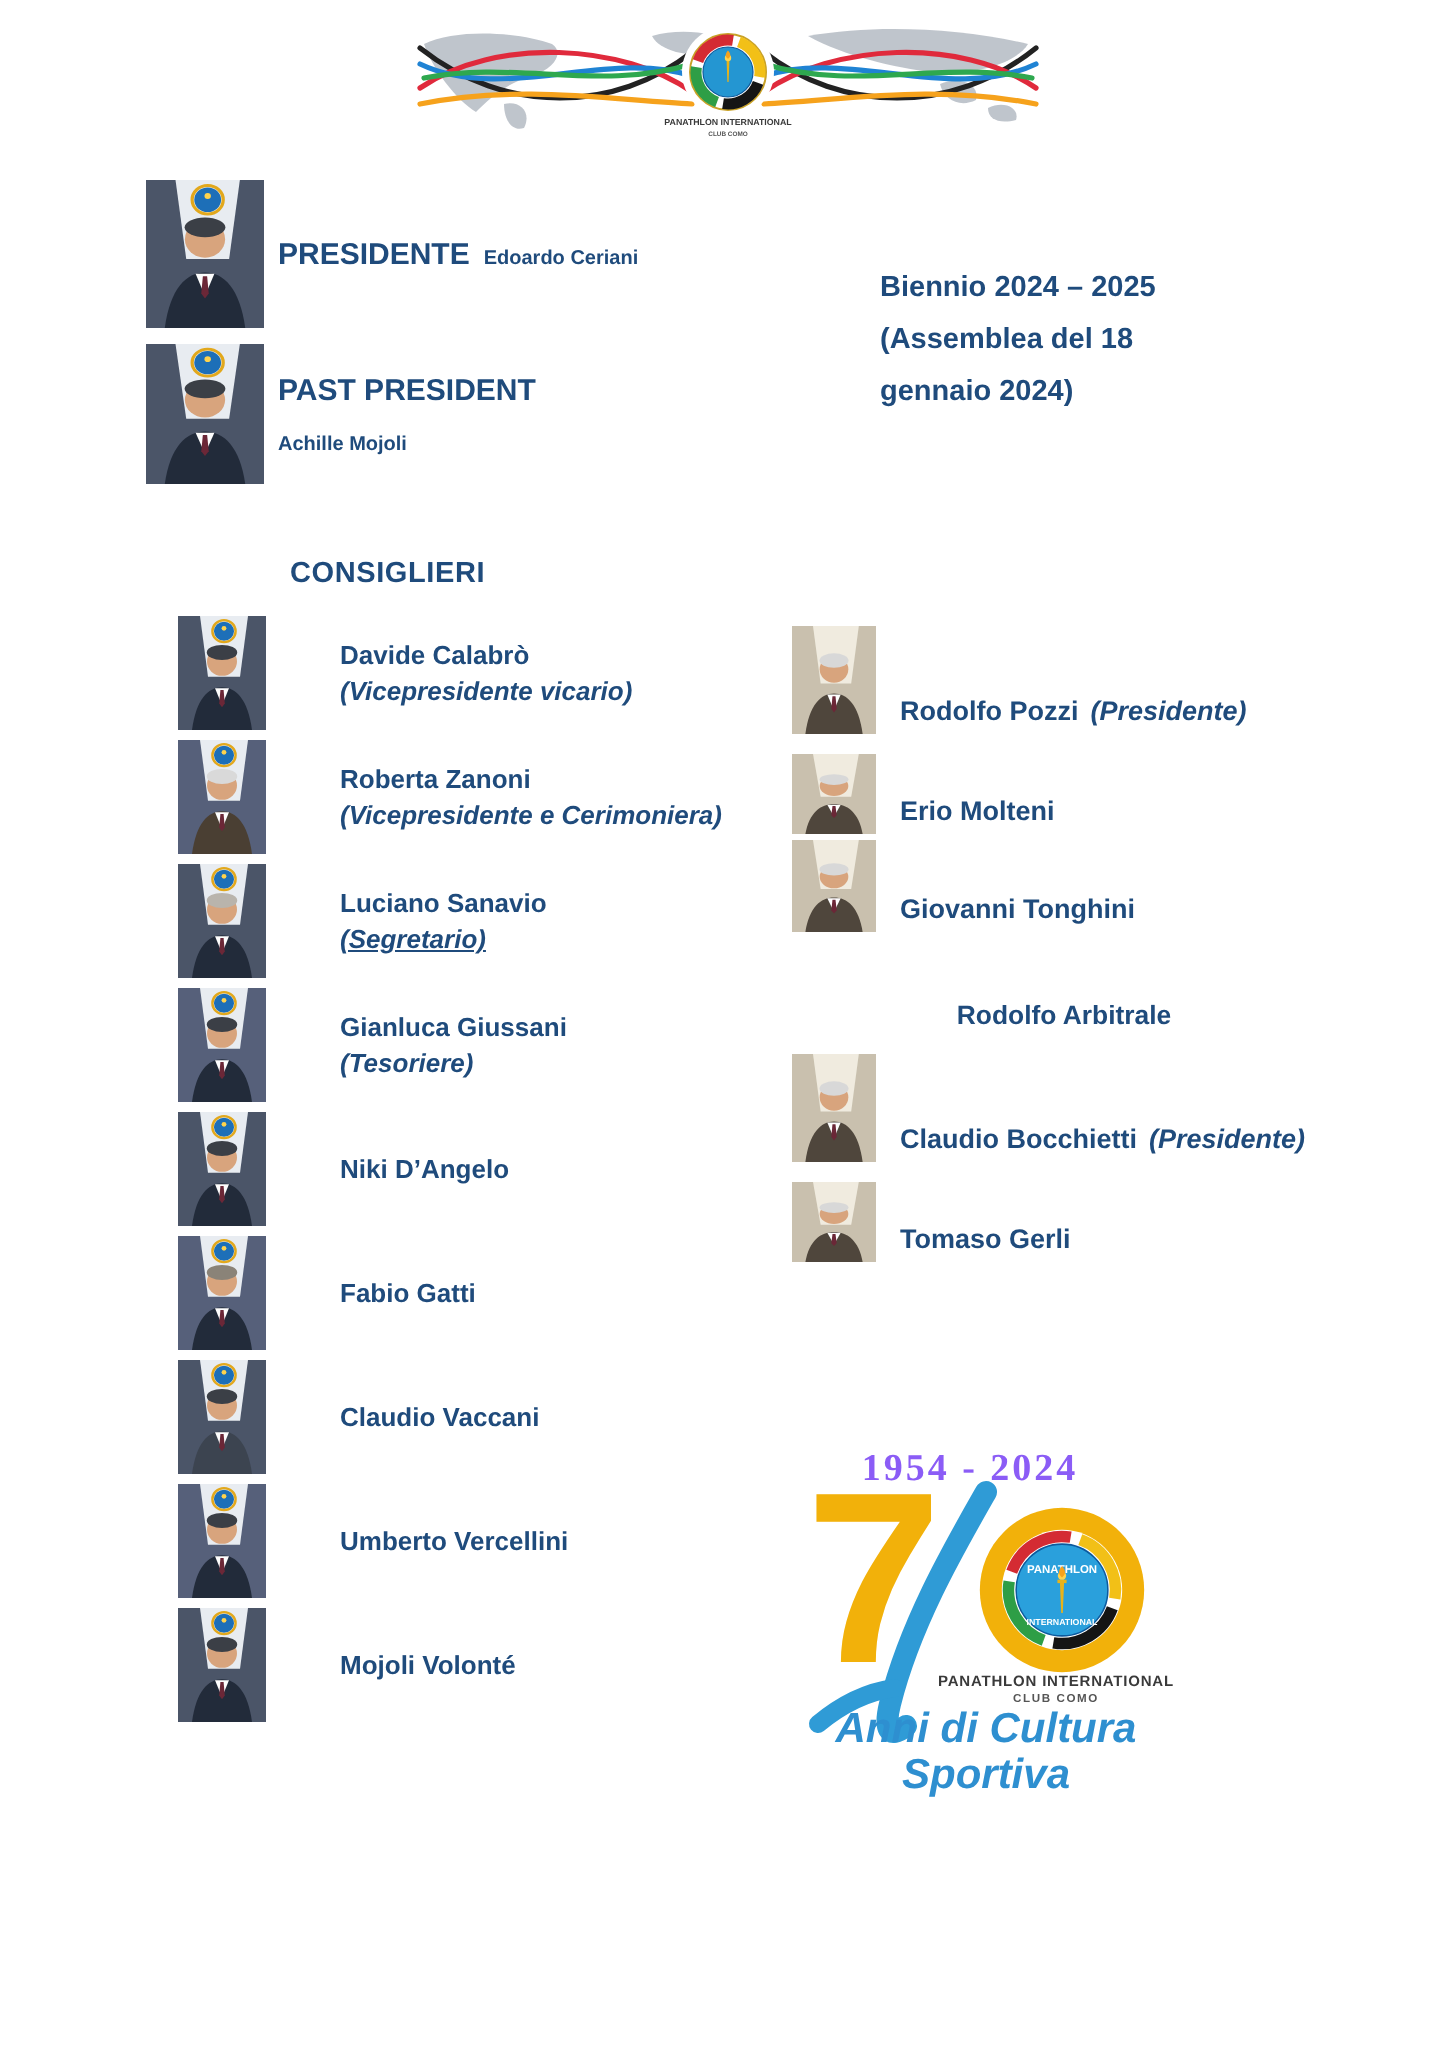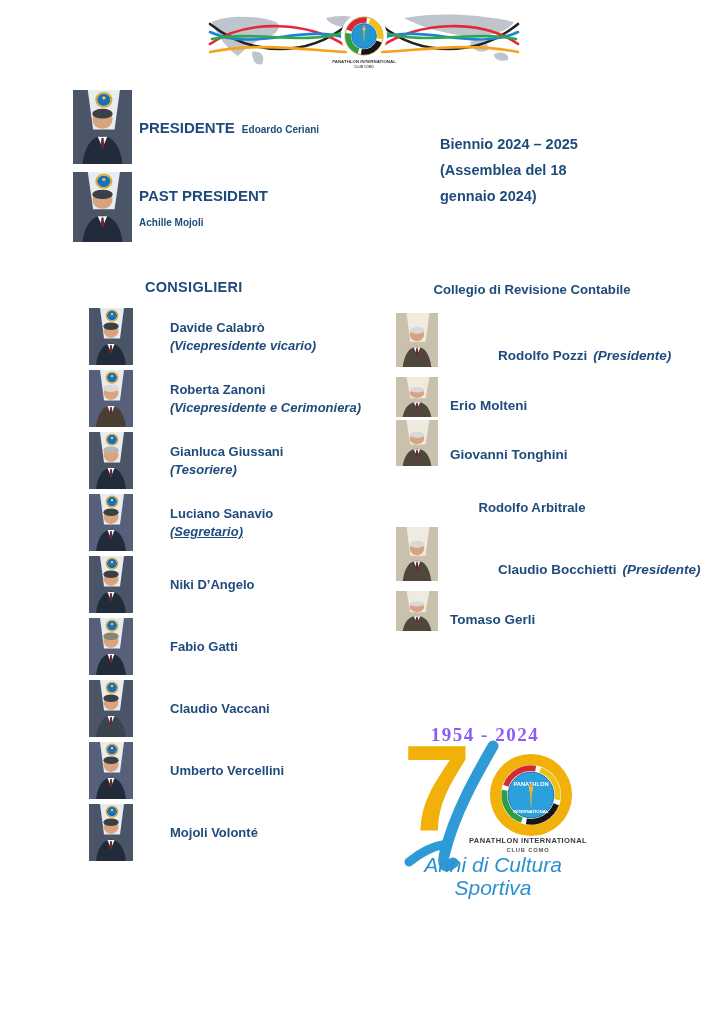--- a/index.html
+++ b/index.html
@@ -39,21 +39,21 @@
   
   #revisione-heading{position:absolute;left:396px;top:282px;width:272px;text-align:center;font-size:13.2px;font-weight:700;}
   #revisione-list{position:absolute;left:396px;top:313px;}
   #arbitrale-heading{position:absolute;left:396px;top:500px;width:272px;text-align:center;font-size:13.2px;font-weight:700;}
   #arbitrale-list{position:absolute;left:396px;top:527px;}
   .rrow{display:flex;align-items:flex-end;}
   .rrow .photo{width:42px;height:46px;flex:none;}
   .rrow:nth-child(1) .photo{height:54px;}
   .rrow:nth-child(2) .photo{height:40px;}
   .rrow:nth-child(3) .photo{height:46px;}
-  .rrow:nth-child(1){margin-bottom:10px;gap:48px;}
+  .rrow:nth-child(1){margin-bottom:10px;}
   .rrow:nth-child(2){margin-bottom:3px;}
   .rrow .info{margin-left:12px;margin-bottom:4px;font-size:13.5px;font-weight:700;white-space:nowrap;}
   .rrow .role{font-style:italic;margin-left:6px;}
 
   
   .photo svg{width:100%;height:100%;display:block;}
   .photo--dark .bg{fill:#4b5568;}
   .photo--dark .banner{fill:#e8ecf1;}
   .photo--dark .hair{fill:#3b3f46;}
   .photo--dark .suit{fill:#222b3a;}
@@ -80,21 +80,21 @@
   #anniv .years{position:absolute;top:12px;left:22px;width:140px;text-align:center;
     font-family:"Liberation Serif",serif;font-size:19px;font-weight:600;color:#8b5cf6;letter-spacing:1.5px;}
   #anniv .seven{position:absolute;left:10px;top:26px;font-size:122px;line-height:.85;font-weight:800;color:#f2b10a;}
   #anniv .swoosh{position:absolute;left:0;top:0;width:212px;height:205px;pointer-events:none;}
   #anniv .ring{position:absolute;left:95px;top:40px;width:86px;height:86px;}
   #anniv .org{position:absolute;top:124px;left:60px;width:150px;text-align:center;
     font-size:7.5px;font-weight:700;color:#3a3a3a;letter-spacing:.4px;}
   #anniv .club{position:absolute;top:135px;left:60px;width:150px;text-align:center;
     font-size:5.8px;font-weight:700;color:#555;letter-spacing:.8px;}
   #anniv .tagline{position:absolute;top:141px;left:0;width:200px;text-align:center;
-    font-size:21px;font-style:italic;font-weight:400;color:#2e8fd0;line-height:1.1;}
+    font-size:21px;font-style:italic;font-weight:700;color:#2e8fd0;line-height:1.1;}
 </style>
 </head>
 <body>
 
 <div class="page">
 
   <div id="header-logo">
     <svg viewBox="0 0 312 58">
       <g fill="#b9bfc7" opacity="0.9">
         <path d="M4,10 C20,2 52,4 68,10 C74,14 70,22 58,26 C44,30 36,38 30,44 C20,38 8,22 4,10 Z"></path>
@@ -233,60 +233,60 @@
             <circle class="embr" cx="23" cy="8" r="5.8"></circle>
             <circle class="flame" cx="23" cy="6.5" r="1.2"></circle>
         <circle class="head" cx="22" cy="24" r="7.5"></circle>
             <ellipse class="hair" cx="22" cy="19.2" rx="7.6" ry="4"></ellipse>
         <path class="suit" d="M7,60 C9,44 15,37.5 22,37.5 C29,37.5 35,44 37,60 Z"></path>
         <polygon class="shirt" points="18.5,38 25.5,38 22,47"></polygon>
             <path class="tie" d="M21.2,39 h1.6 l0.6,7 -1.4,2 -1.4,-2 z"></path>
       </svg>
     </div>
     <div class="info">
+      <div class="name">Luciano Sanavio</div>
+      <div class="role u">(Segretario)</div>
+    </div>
+  </div>
+      <div class="lrow">
+    <div class="photo photo--dark">
+      <svg viewBox="0 0 44 60" preserveAspectRatio="none">
+        <rect class="bg" width="44" height="60"></rect>
+            <polygon class="banner" points="11,0 35,0 31,32 15,32"></polygon>
+        <circle class="emb" cx="23" cy="8" r="5"></circle>
+            <circle class="embr" cx="23" cy="8" r="5.8"></circle>
+            <circle class="flame" cx="23" cy="6.5" r="1.2"></circle>
+        <circle class="head" cx="22" cy="24" r="7.5"></circle>
+            <ellipse class="hair" cx="22" cy="19.2" rx="7.6" ry="4"></ellipse>
+        <path class="suit" d="M7,60 C9,44 15,37.5 22,37.5 C29,37.5 35,44 37,60 Z"></path>
+        <polygon class="shirt" points="18.5,38 25.5,38 22,47"></polygon>
+            <path class="tie" d="M21.2,39 h1.6 l0.6,7 -1.4,2 -1.4,-2 z"></path>
+      </svg>
+    </div>
+    <div class="info">
       <div class="name">Gianluca Giussani</div>
       <div class="role">(Tesoriere)</div>
     </div>
   </div>
       <div class="lrow">
     <div class="photo photo--dark">
       <svg viewBox="0 0 44 60" preserveAspectRatio="none">
         <rect class="bg" width="44" height="60"></rect>
             <polygon class="banner" points="11,0 35,0 31,32 15,32"></polygon>
         <circle class="emb" cx="23" cy="8" r="5"></circle>
             <circle class="embr" cx="23" cy="8" r="5.8"></circle>
             <circle class="flame" cx="23" cy="6.5" r="1.2"></circle>
         <circle class="head" cx="22" cy="24" r="7.5"></circle>
             <ellipse class="hair" cx="22" cy="19.2" rx="7.6" ry="4"></ellipse>
         <path class="suit" d="M7,60 C9,44 15,37.5 22,37.5 C29,37.5 35,44 37,60 Z"></path>
         <polygon class="shirt" points="18.5,38 25.5,38 22,47"></polygon>
             <path class="tie" d="M21.2,39 h1.6 l0.6,7 -1.4,2 -1.4,-2 z"></path>
       </svg>
     </div>
     <div class="info">
-      <div class="name">Luciano Sanavio</div>
-      <div class="role u">(Segretario)</div>
-    </div>
-  </div>
-      <div class="lrow">
-    <div class="photo photo--dark">
-      <svg viewBox="0 0 44 60" preserveAspectRatio="none">
-        <rect class="bg" width="44" height="60"></rect>
-            <polygon class="banner" points="11,0 35,0 31,32 15,32"></polygon>
-        <circle class="emb" cx="23" cy="8" r="5"></circle>
-            <circle class="embr" cx="23" cy="8" r="5.8"></circle>
-            <circle class="flame" cx="23" cy="6.5" r="1.2"></circle>
-        <circle class="head" cx="22" cy="24" r="7.5"></circle>
-            <ellipse class="hair" cx="22" cy="19.2" rx="7.6" ry="4"></ellipse>
-        <path class="suit" d="M7,60 C9,44 15,37.5 22,37.5 C29,37.5 35,44 37,60 Z"></path>
-        <polygon class="shirt" points="18.5,38 25.5,38 22,47"></polygon>
-            <path class="tie" d="M21.2,39 h1.6 l0.6,7 -1.4,2 -1.4,-2 z"></path>
-      </svg>
-    </div>
-    <div class="info">
       <div class="name">Niki D’Angelo</div>
 
     </div>
   </div>
       <div class="lrow">
     <div class="photo photo--dark">
       <svg viewBox="0 0 44 60" preserveAspectRatio="none">
         <rect class="bg" width="44" height="60"></rect>
             <polygon class="banner" points="11,0 35,0 31,32 15,32"></polygon>
         <circle class="emb" cx="23" cy="8" r="5"></circle>
@@ -359,21 +359,20 @@
             <path class="tie" d="M21.2,39 h1.6 l0.6,7 -1.4,2 -1.4,-2 z"></path>
       </svg>
     </div>
     <div class="info">
       <div class="name">Mojoli Volonté</div>
 
     </div>
   </div>
     </div>
 
-  <div id="revisione-heading">Collegio di Revisione Contabile</div>
   <div id="revisione-list">
       <div class="rrow">
     <div class="photo photo--light">
       <svg viewBox="0 0 44 60" preserveAspectRatio="none">
         <rect class="bg" width="44" height="60"></rect>
             <polygon class="banner" points="11,0 35,0 31,32 15,32"></polygon>
         <circle class="head" cx="22" cy="24" r="7.5"></circle>
             <ellipse class="hair" cx="22" cy="19.2" rx="7.6" ry="4"></ellipse>
         <path class="suit" d="M7,60 C9,44 15,37.5 22,37.5 C29,37.5 35,44 37,60 Z"></path>
         <polygon class="shirt" points="18.5,38 25.5,38 22,47"></polygon>

